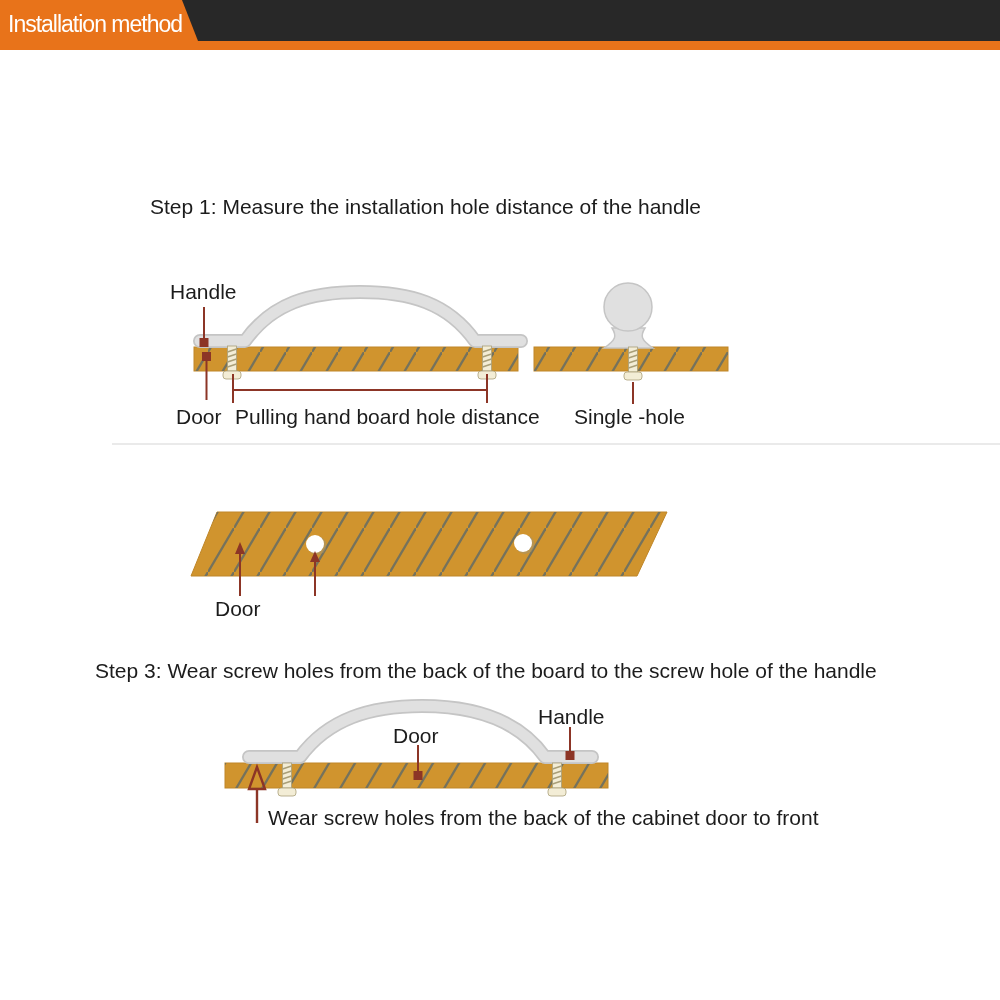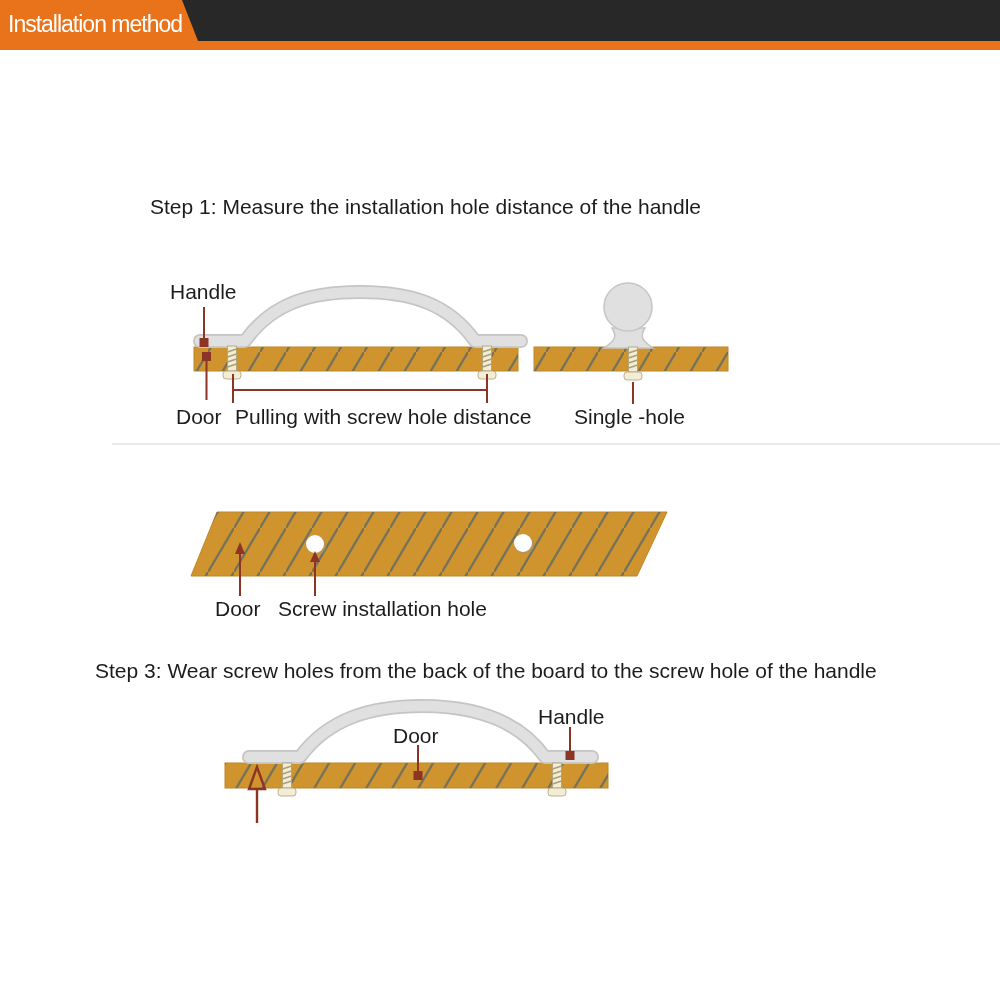--- a/index.html
+++ b/index.html
@@ -129,25 +129,25 @@
           <polygon class="anno-thick" points="257,767 249,789 265,789"></polygon>
           <line class="anno-thick" x1="257" y1="789" x2="257" y2="823"></line>
         </g>
       </g>
     </g>
   </svg>
 
   <div class="heading" style="left:150px;top:194px;">Step 1: Measure the installation hole distance of the handle</div>
   <div class="lbl" style="left:170px;top:279px;">Handle</div>
   <div class="lbl" style="left:176px;top:404px;">Door</div>
-  <div class="lbl" style="left:235px;top:404px;">Pulling with screw hole distance</div>
+  <div class="lbl" style="left:235px;top:404px;">Pulling hand board hole distance</div>
   <div class="lbl" style="left:574px;top:404px;">Single -hole</div>
 
   <div class="divider"></div>
 
   <div class="lbl" style="left:215px;top:596px;">Door</div>
-  <div class="lbl" style="left:278px;top:596px;">Screw installation hole</div>
 
   <div class="heading" style="left:95px;top:658px;">Step 3: Wear screw holes from the back of the board to the screw hole of the handle</div>
   <div class="lbl" style="left:393px;top:723px;">Door</div>
   <div class="lbl" style="left:538px;top:704px;">Handle</div>
+  <div class="lbl" style="left:268px;top:805px;">Wear screw holes from the back of the cabinet door to front</div>
 
 </div>
 
 </body></html>

